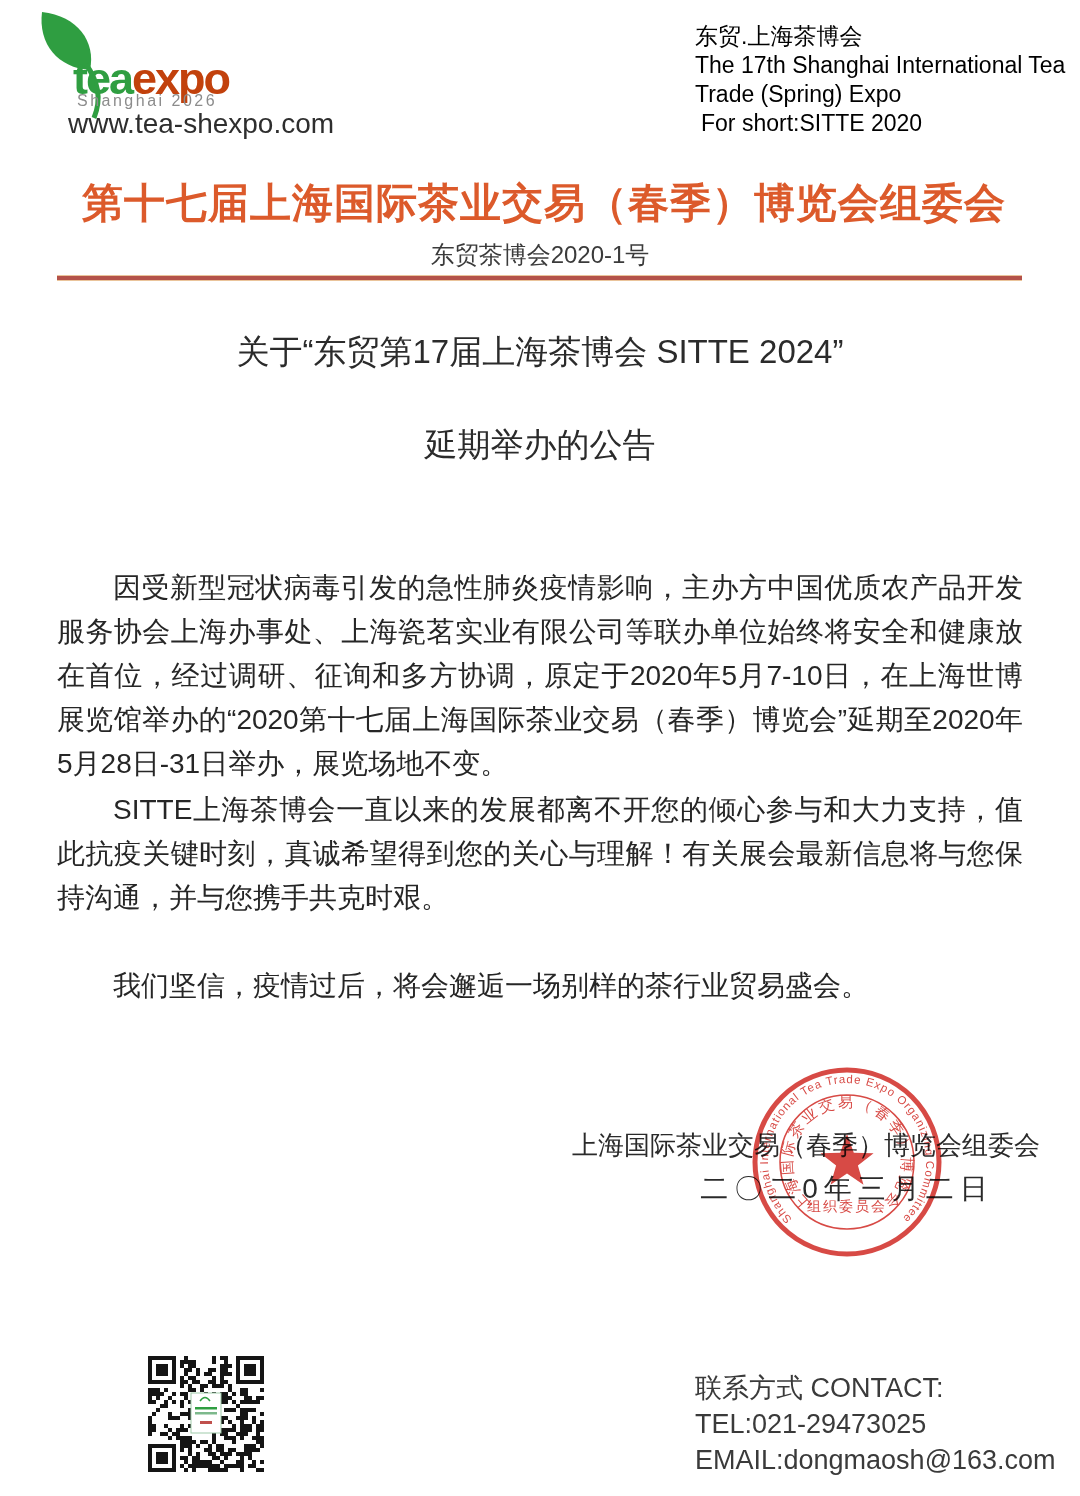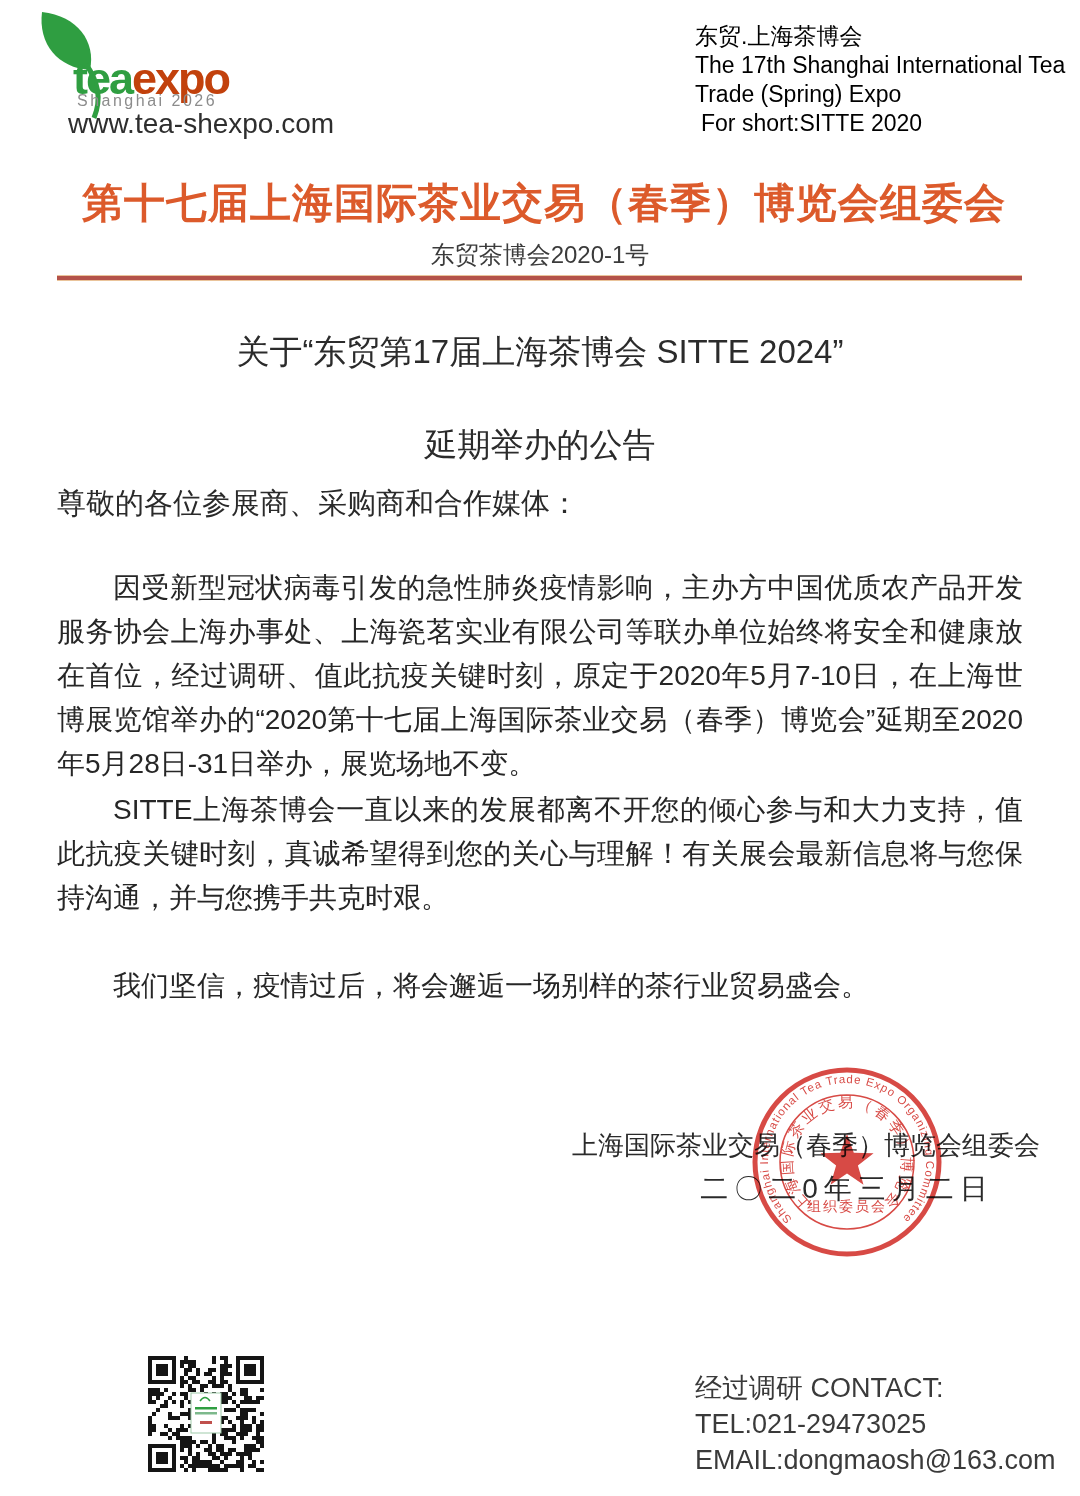--- a/index.html
+++ b/index.html
@@ -61,23 +61,22 @@
     <div class="l4">For short:SITTE 2020</div>
   </div>
 
   <div class="committee-title">第十七届上海国际茶业交易（春季）博览会组委会</div>
   <div class="doc-number">东贸茶博会2020-1号</div>
   <div class="rule"></div>
 
   <div class="doc-title1">关于“东贸第17届上海茶博会 SITTE 2024”</div>
   <div class="doc-title2">延期举办的公告</div>
 
-  <div class="salutation">尊敬的各位参展商、采购商和合作媒体：</div>
   <div class="body-text">
-    <p>因受新型冠状病毒引发的急性肺炎疫情影响，主办方中国优质农产品开发服务协会上海办事处、上海瓷茗实业有限公司等联办单位始终将安全和健康放在首位，经过调研、值此抗疫关键时刻，原定于2020年5月7-10日，在上海世博展览馆举办的“2020第十七届上海国际茶业交易（春季）博览会”延期至2020年5月28日-31日举办，展览场地不变。</p>
+    <p>因受新型冠状病毒引发的急性肺炎疫情影响，主办方中国优质农产品开发服务协会上海办事处、上海瓷茗实业有限公司等联办单位始终将安全和健康放在首位，经过调研、征询和多方协调，原定于2020年5月7-10日，在上海世博展览馆举办的“2020第十七届上海国际茶业交易（春季）博览会”延期至2020年5月28日-31日举办，展览场地不变。</p>
     <p>SITTE上海茶博会一直以来的发展都离不开您的倾心参与和大力支持，值此抗疫关键时刻，真诚希望得到您的关心与理解！有关展会最新信息将与您保持沟通，并与您携手共克时艰。</p>
     <p class="spaced">我们坚信，疫情过后，将会邂逅一场别样的茶行业贸易盛会。</p>
   </div>
 
   <div class="sig-org">上海国际茶业交易（春季）博览会组委会</div>
   <div class="sig-date">二〇二0年三月二日</div>
 
   <svg class="stamp" width="196" height="196" viewBox="0 0 196 196">
     <defs>
       <path id="arc-en" d="M98,177 A79,79 0 1,1 98,19 A79,79 0 1,1 98,177"></path>
@@ -424,18 +423,18 @@
         <rect x="8" y="96" width="12" height="12" fill="#151515"></rect>
         <g>
           <rect x="43" y="37" width="30" height="40" fill="#fff" stroke="#9fcbaa" stroke-width="1"></rect>
           <path d="M 52 45 q 5 -7 10 0" fill="none" stroke="#2F9E41" stroke-width="1.5"></path>
           <rect x="47" y="51" width="22" height="2.5" fill="#2F9E41"></rect>
           <rect x="47" y="56" width="22" height="2.5" fill="#7db98c"></rect>
           <rect x="52" y="65" width="12" height="3" fill="#c0504d"></rect>
         </g>
       </svg></div>
   <div class="contact">
-    <div>经过调研 CONTACT:</div>
+    <div>联系方式 CONTACT:</div>
     <div>TEL:021-29473025</div>
     <div>EMAIL:dongmaosh@163.com</div>
   </div>
 
 </div>
 
 </body></html>

